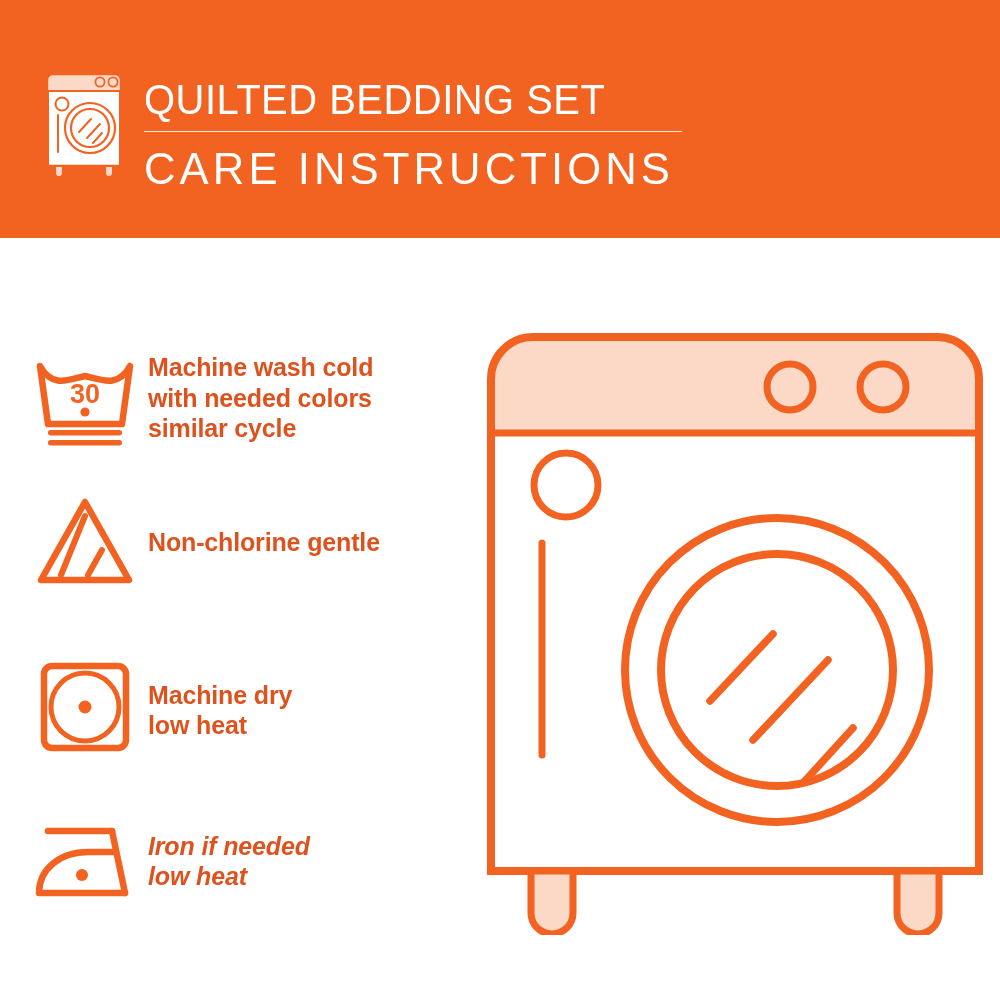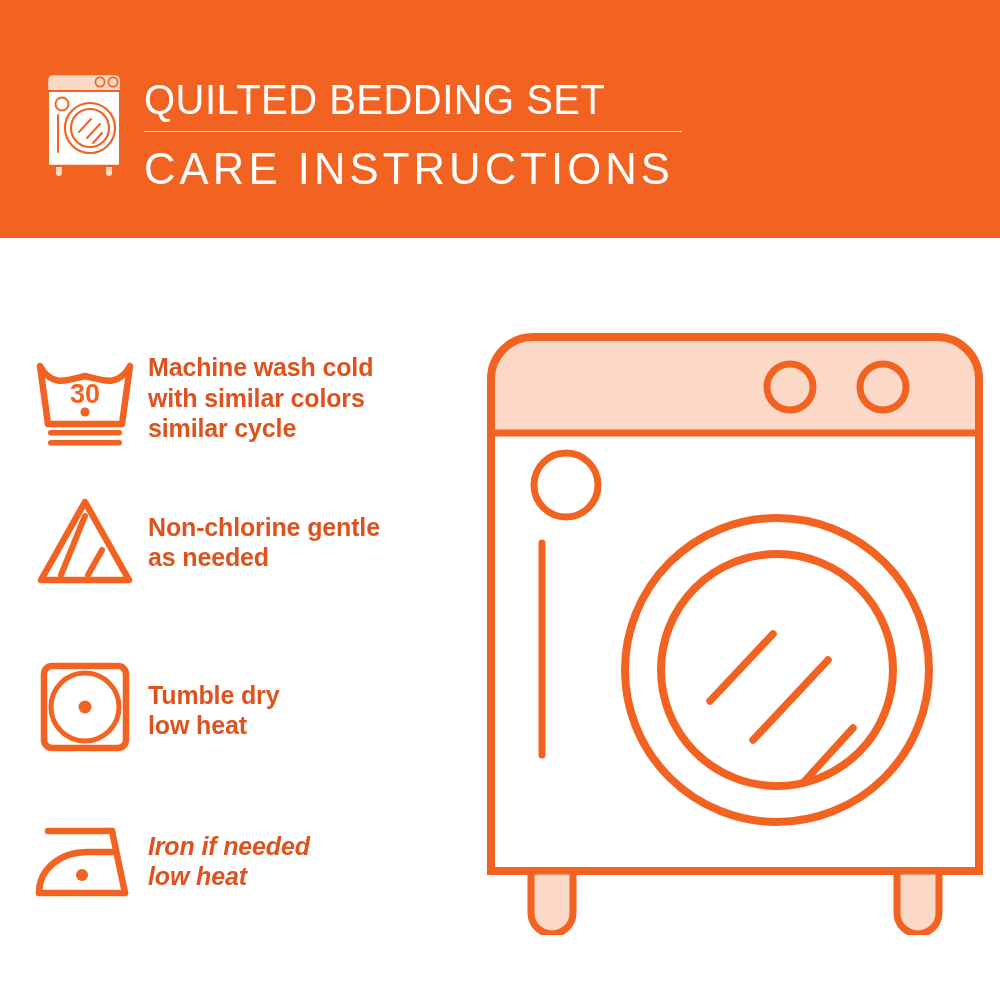--- a/index.html
+++ b/index.html
@@ -162,49 +162,48 @@
 
           <rect x="18" y="82" width="74" height="5.5" rx="2.7" fill="#F26322"></rect>
           <rect x="18" y="92" width="74" height="5.5" rx="2.7" fill="#F26322"></rect>
 
           <text x="55" y="55" font-family="Liberation Sans, sans-serif" font-size="27" font-weight="700" fill="#F26322" text-anchor="middle">30</text>
           <circle cx="55" cy="64" r="4.6" fill="#F26322"></circle>
         </svg>
       </div>
       <div class="care-text">
         <span class="ln">Machine wash cold</span>
-        <span class="ln">with similar colors</span>
+        <span class="ln">with needed colors</span>
         <span class="ln">similar cycle</span>
       </div>
     </div>
 
     <div class="care-row" id="row-bleach">
       <div class="care-symbol">
         <svg viewBox="0 0 110 100" width="110" height="100" aria-hidden="true">
           <path d="M55 10 L 99 88 L 11 88 Z" fill="none" stroke="#F26322" stroke-width="6.5" stroke-linejoin="round"></path>
           <line x1="55" y1="24" x2="31" y2="83" stroke="#F26322" stroke-width="6" stroke-linecap="round"></line>
           <line x1="72" y1="58" x2="58" y2="83" stroke="#F26322" stroke-width="6" stroke-linecap="round"></line>
         </svg>
       </div>
       <div class="care-text">
         <span class="ln">Non-chlorine gentle</span>
-        <span class="ln">as needed</span>
       </div>
     </div>
 
     <div class="care-row" id="row-dry">
       <div class="care-symbol">
         <svg viewBox="0 0 110 100" width="110" height="100" aria-hidden="true">
           <rect x="14" y="6" width="82" height="82" rx="8" fill="none" stroke="#F26322" stroke-width="6.5"></rect>
           <circle cx="55" cy="47" r="34" fill="none" stroke="#F26322" stroke-width="5"></circle>
           <circle cx="55" cy="47" r="6.5" fill="#F26322"></circle>
         </svg>
       </div>
       <div class="care-text">
-        <span class="ln">Tumble dry</span>
+        <span class="ln">Machine dry</span>
         <span class="ln">low heat</span>
       </div>
     </div>
 
     <div class="care-row" id="row-iron">
       <div class="care-symbol">
         <svg viewBox="0 0 110 100" width="110" height="100" aria-hidden="true">
 
           <path d="M18 20 H82" fill="none" stroke="#F26322" stroke-width="6.5" stroke-linecap="round"></path>
           <path d="M82 20 L 95 82" fill="none" stroke="#F26322" stroke-width="6.5" stroke-linecap="round"></path>

